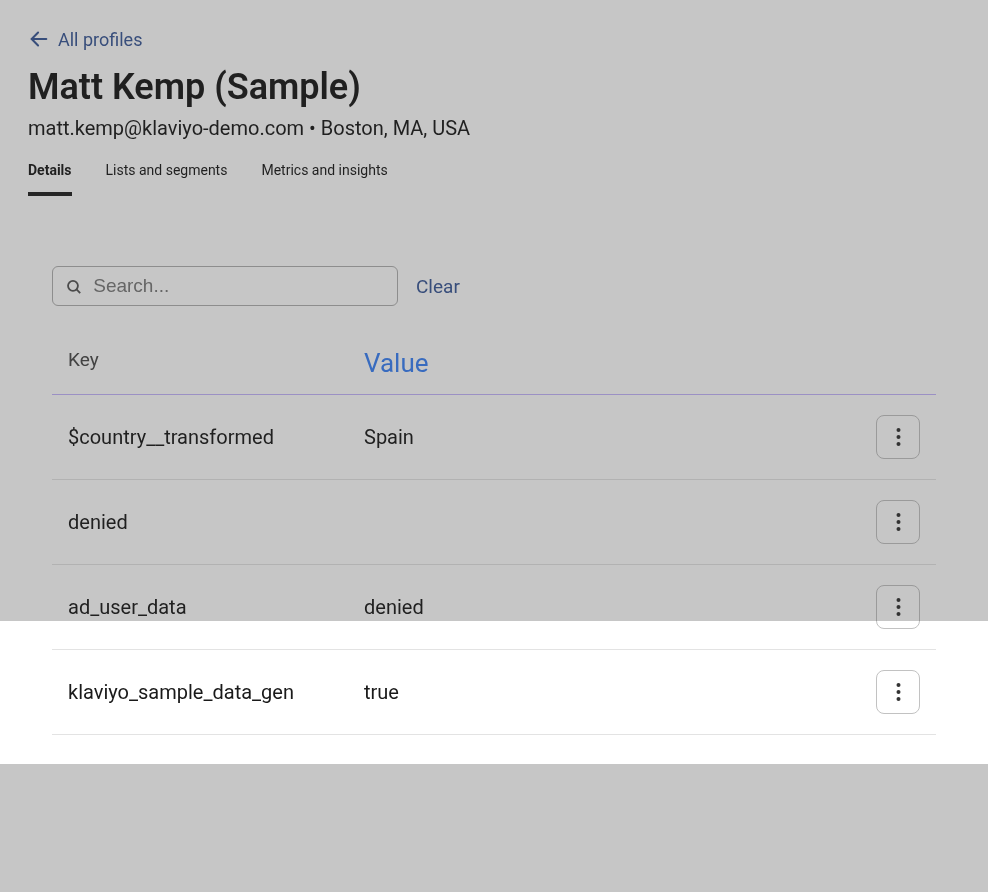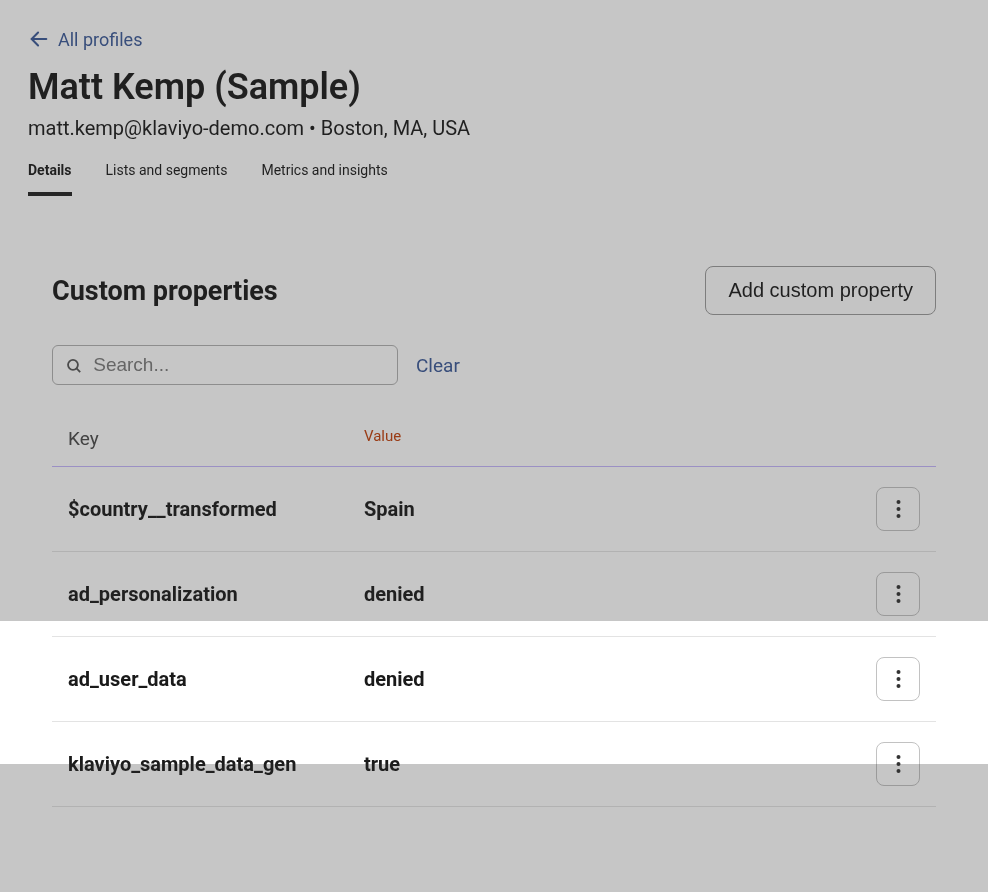--- a/index.html
+++ b/index.html
@@ -135,38 +135,37 @@
     padding: 18px 16px 16px 16px;
     border-bottom: 1px solid #c4b5fd;
   }
   .col-key {
     width: 296px;
     font-size: 19px;
     color: #4a4a4a;
   }
   .col-value {
     flex: 1;
-    font-size: 15px;
-    color: #c2410c;
+    font-size: 26px;
+    color: #3b82f6;
   }
   .col-action {
     width: 60px;
   }
   .table-row {
     display: flex;
     align-items: center;
     padding: 20px 16px;
     border-bottom: 1px solid #e3e3e3;
     background: #ffffff;
   }
   .table-row .col-key,
   .table-row .col-value {
     font-size: 20px;
     color: #1a1a1a;
-    font-weight: bold;
   }
   .action-btn {
     width: 44px;
     height: 44px;
     border: 1px solid #c2c2c2;
     border-radius: 8px;
     background: #fff;
     display: flex;
     align-items: center;
     justify-content: center;
@@ -223,24 +222,20 @@
 
     <div class="tabs">
       <div class="tab active">Details</div>
       <div class="tab">Lists and segments</div>
       <div class="tab">Metrics and insights</div>
     </div>
   </div>
 
   <div class="content-area">
     <div class="card">
-      <div class="card-header">
-        <div class="card-title">Custom properties</div>
-        <button class="add-button">Add custom property</button>
-      </div>
 
       <div class="search-row">
         <div class="search-box">
           <svg viewBox="0 0 24 24" fill="none" stroke="#555" stroke-width="2.4">
             <circle cx="10.5" cy="10.5" r="6.5"></circle>
             <line x1="20" y1="20" x2="15.2" y2="15.2"></line>
           </svg>
           <input class="search-input" type="text" placeholder="Search..." style="">
         </div>
         <span class="clear-link">Clear</span>
@@ -261,21 +256,20 @@
               <svg viewBox="0 0 5 20">
                   <circle cx="2.5" cy="3" r="2"></circle>
                   <circle cx="2.5" cy="10" r="2"></circle>
                   <circle cx="2.5" cy="17" r="2"></circle>
                 </svg>
             </div>
           </div>
         </div>
 
         <div class="table-row">
-          <div class="col-key">ad_personalization</div>
           <div class="col-value">denied</div>
           <div class="col-action">
             <div class="action-btn">
               <svg viewBox="0 0 5 20">
                   <circle cx="2.5" cy="3" r="2"></circle>
                   <circle cx="2.5" cy="10" r="2"></circle>
                   <circle cx="2.5" cy="17" r="2"></circle>
                 </svg>
             </div>
           </div>

